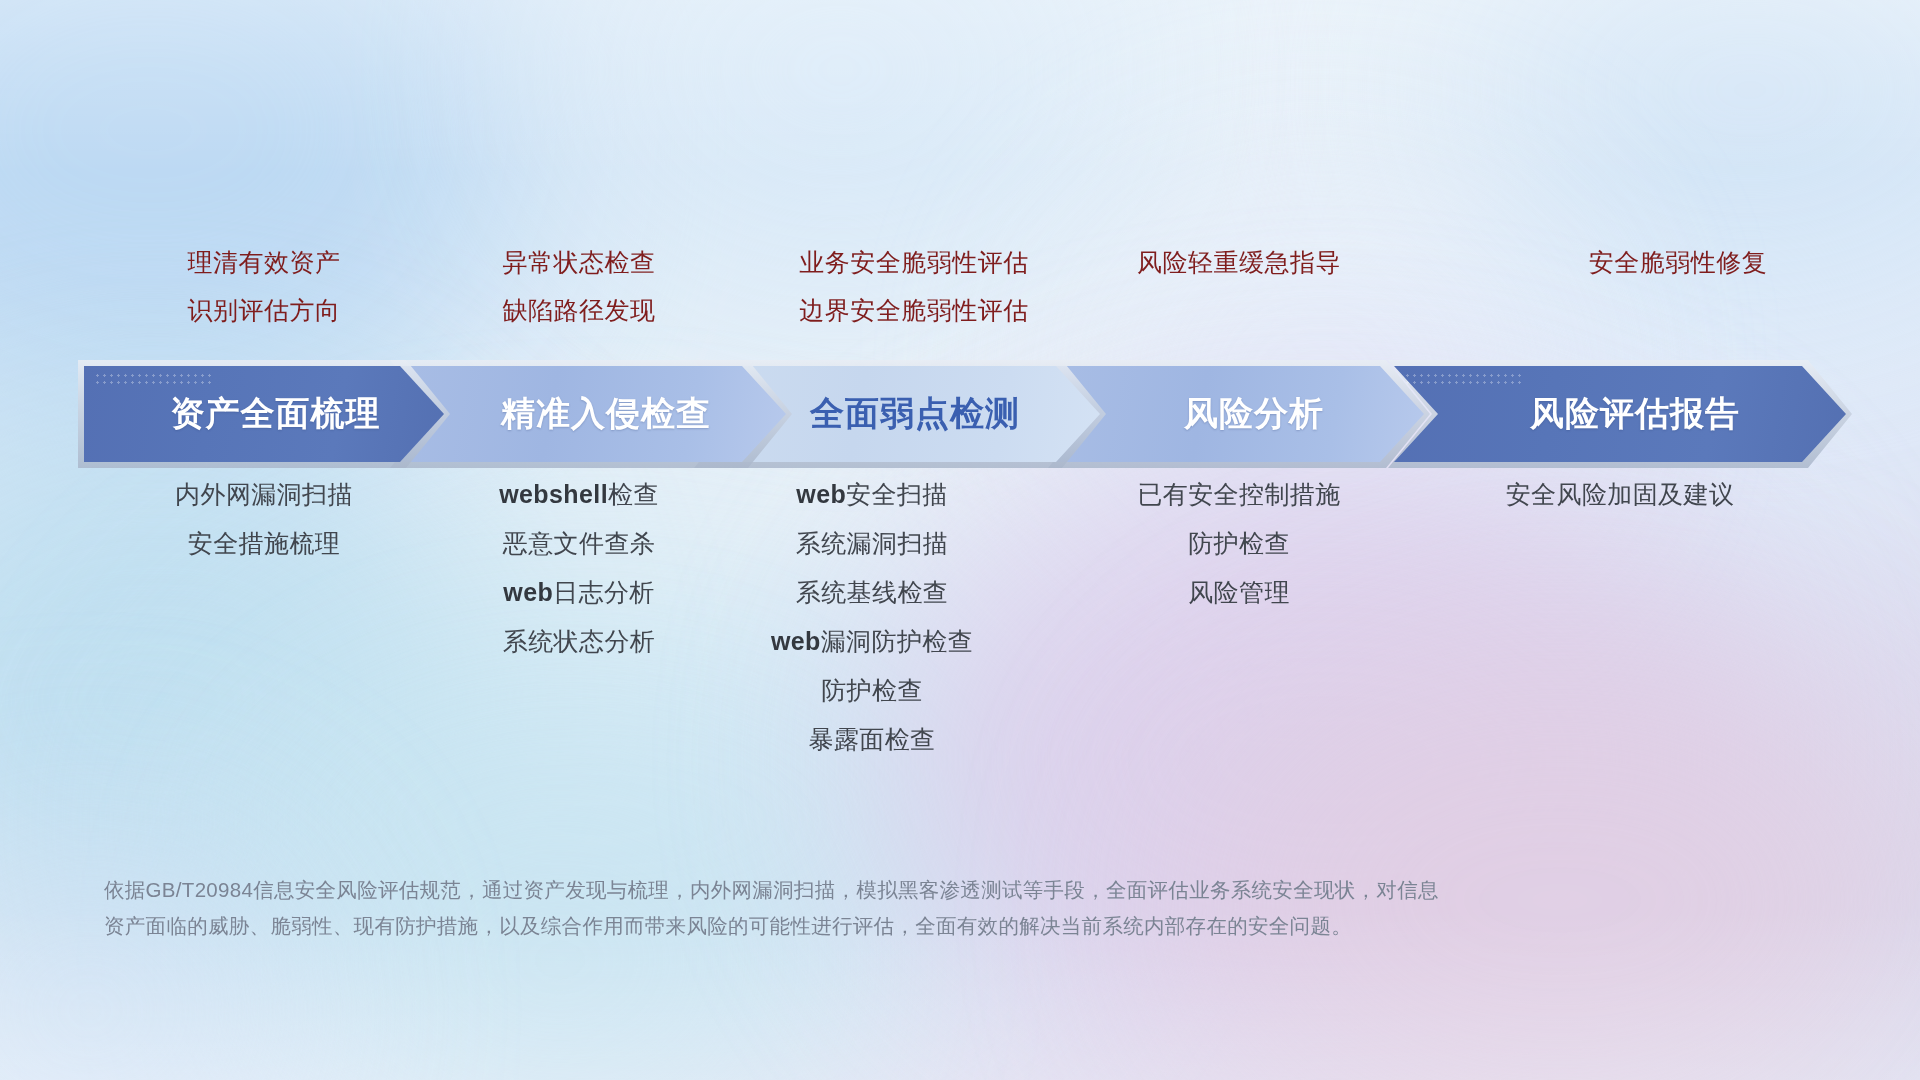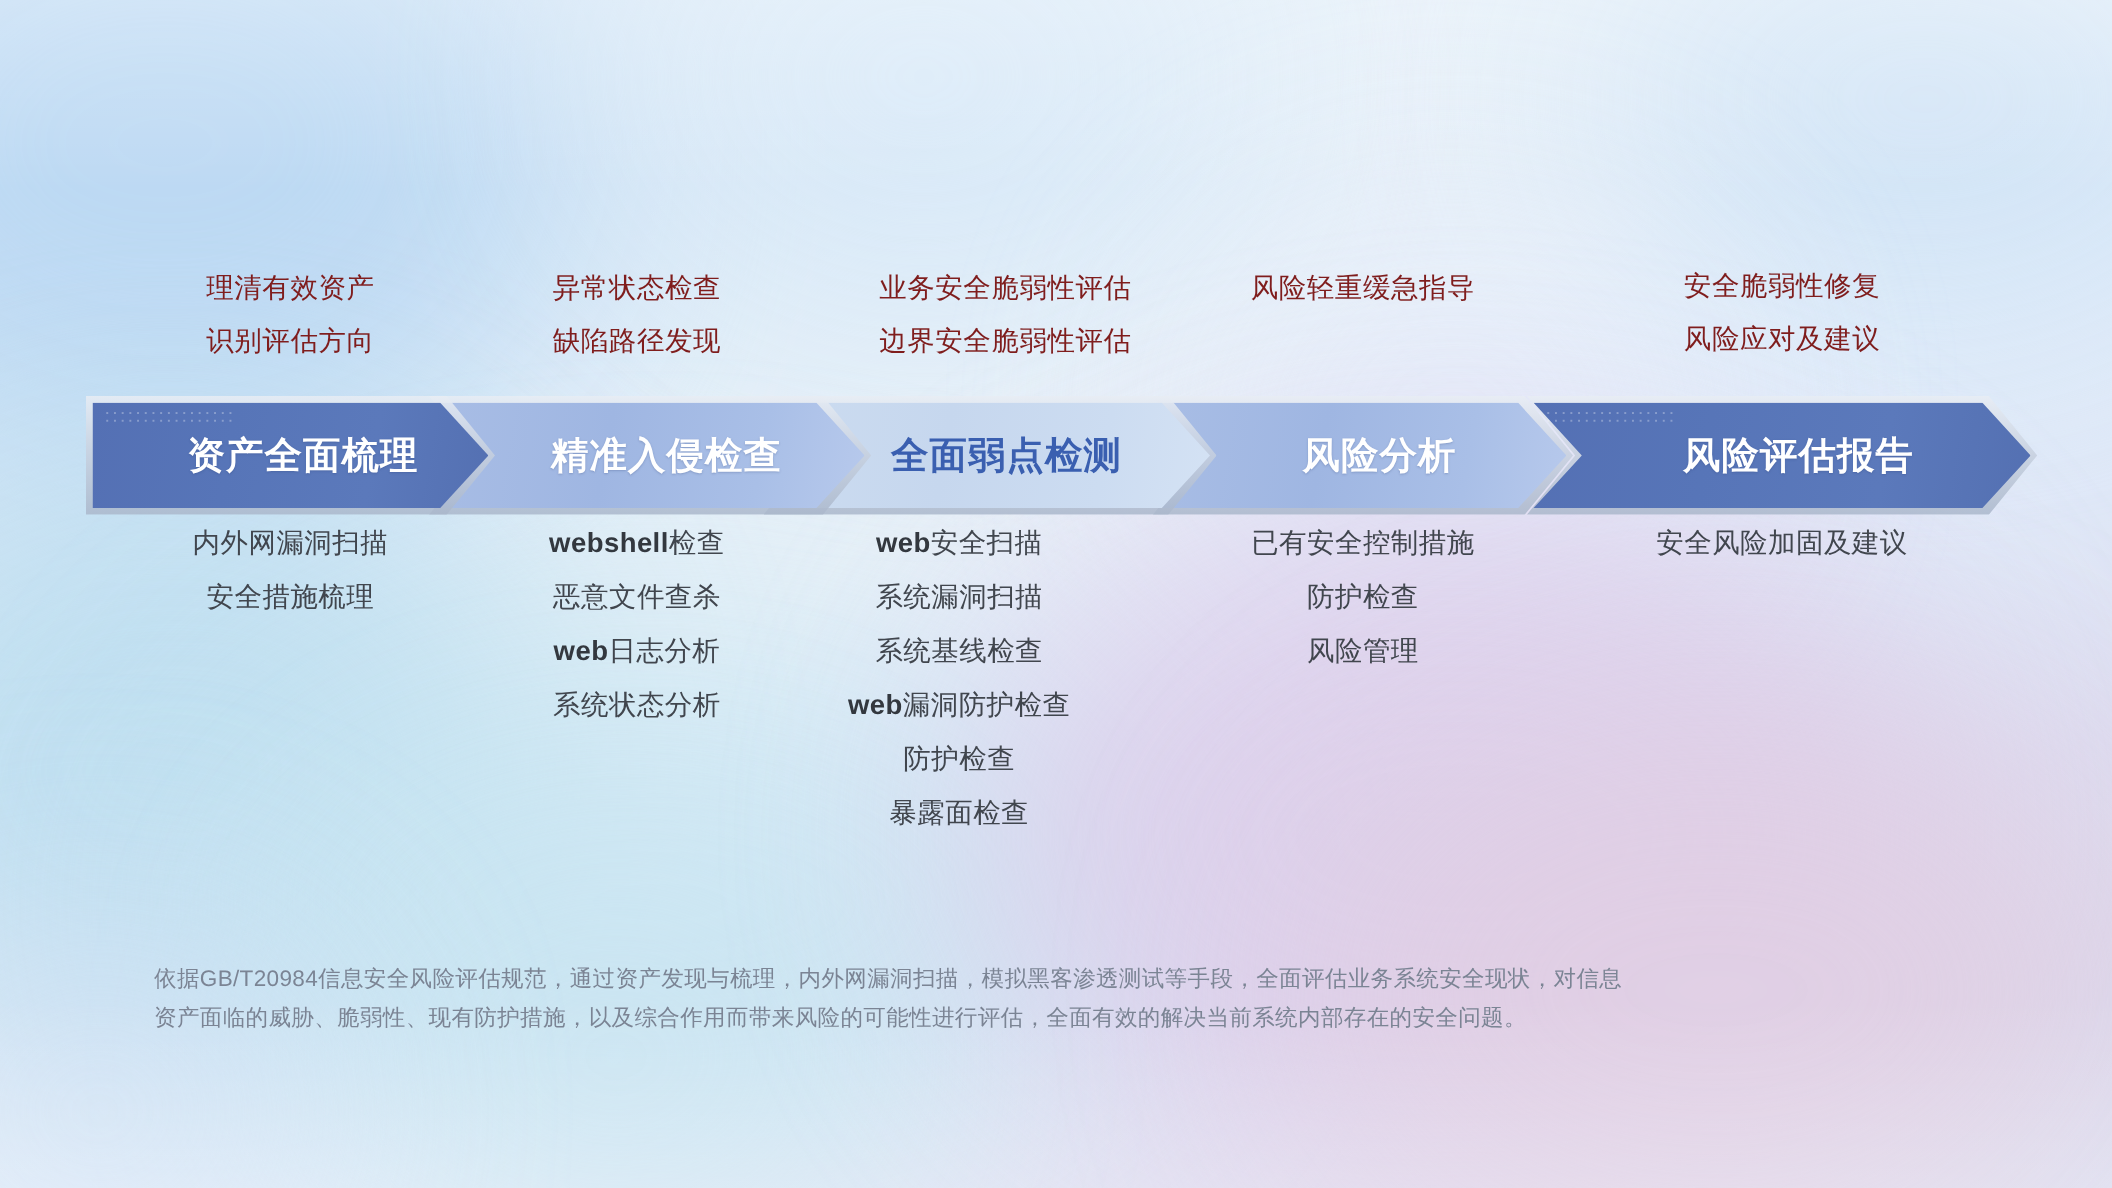--- a/index.html
+++ b/index.html
@@ -108,21 +108,21 @@
     font-size:25px; color:#41464e; line-height:49px;
     letter-spacing:.4px; white-space:nowrap;
   }
   .bot-line .hw { font-weight:bold; color:#33383f; }
 
   
   .footer {
     position:absolute; left:104px; top:872px; width:1560px;
     font-size:20.5px; line-height:36px; color:#7b8494; letter-spacing:.3px;
   }
-  .footer .fl { display:block; white-space:nowrap;margin-left:36px; }
+  .footer .fl { display:block; white-space:nowrap; }
 </style>
 </head>
 <body>
 
 <div class="bg">
   <div class="bg-base"></div>
   <div class="blob b1"></div>
   <div class="blob b7"></div>
   <div class="blob b6"></div>
   <div class="blob b9"></div>
@@ -146,23 +146,22 @@
         <div class="top-line">异常状态检查</div>
         <div class="top-line">缺陷路径发现</div>
       </div>
       <div class="col" style="position: absolute; left: 714px; width: 400px;">
         <div class="top-line">业务安全脆弱性评估</div>
         <div class="top-line">边界安全脆弱性评估</div>
       </div>
       <div class="col" style="position: absolute; left: 1054px; width: 370px;">
         <div class="top-line">风险轻重缓急指导</div>
       </div>
-      <div class="col" style="position: absolute; left: 1394px; width: 452px; font-family: Liberation Mono, monospace;">
+      <div class="col" style="position: absolute; left: 1452px; width: 452px;">
         <div class="top-line">安全脆弱性修复</div>
-        <div class="top-line">风险应对及建议</div>
       </div>
     </div>
 
   <div class="banner" id="banner">
       <div class="seg" style="left: 0px; width: 360px; z-index: 10;">
         <div class="bevel ch-start"></div>
         <div class="face ch-start dark"></div>
         <div class="dots" style="left: 10px; top: 6px; width: 120px; height: 14px;"></div>
         <div class="lbl txt-white" style="padding-left: 0px; margin-left: 23px;">资产全面梳理</div>
       </div>

